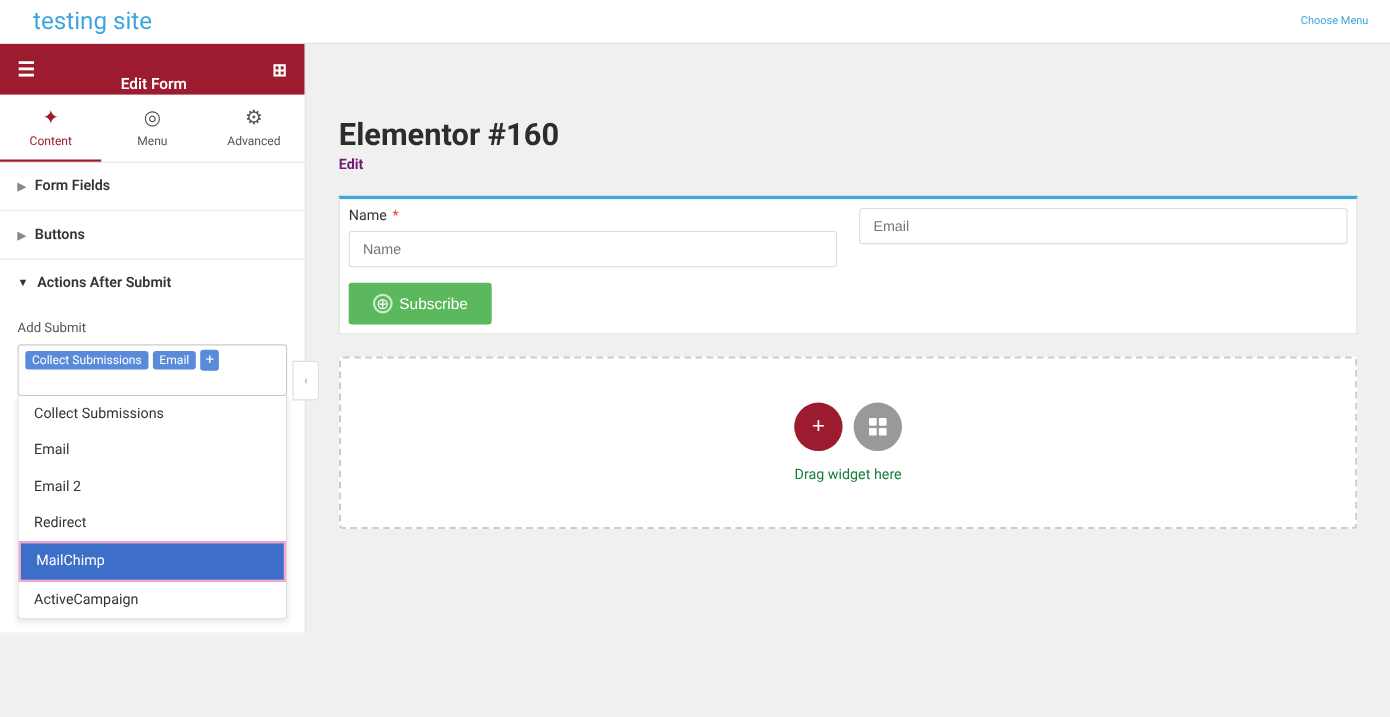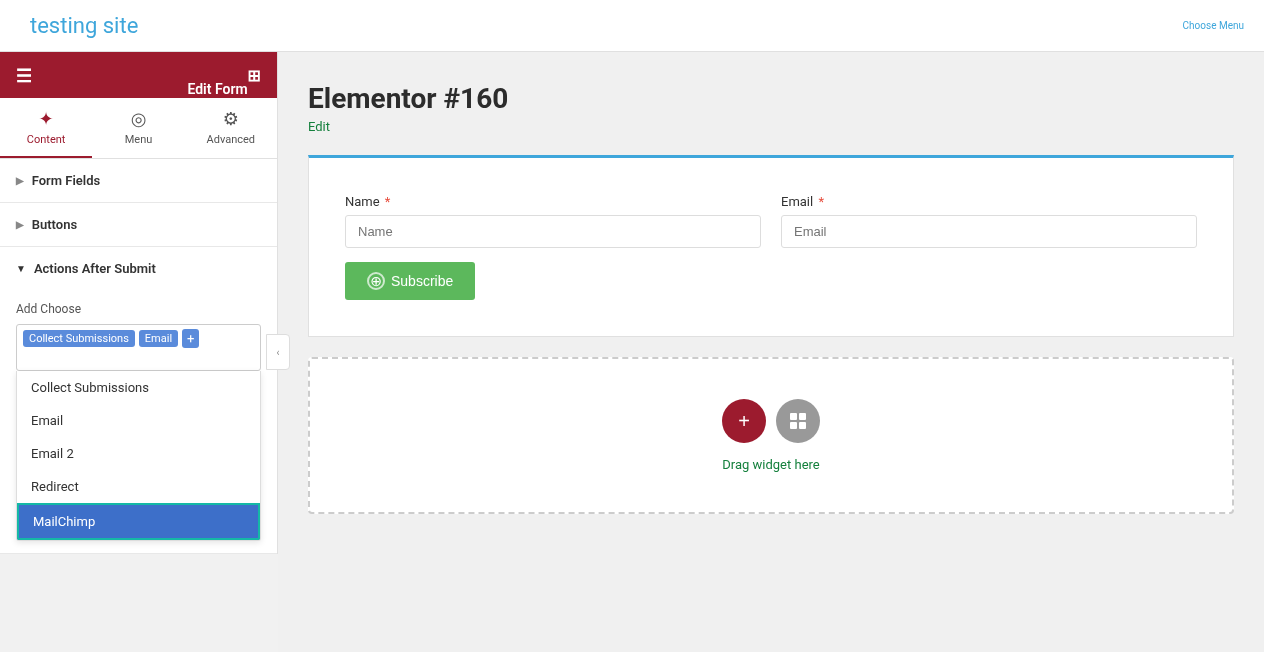--- a/index.html
+++ b/index.html
@@ -4,21 +4,21 @@
   <style>
     * { box-sizing: border-box; margin: 0; padding: 0; }
     body { font-family: -apple-system, BlinkMacSystemFont, 'Segoe UI', Roboto, sans-serif; background: #f1f1f1; display: flex; flex-direction: column; height: 652px; overflow: hidden; }
 
     
     .top-header {
       display: flex;
       align-items: center;
       background: #fff;
       border-bottom: 1px solid #e0e0e0;
-      height: 52px;
+      height: 40px;
       padding: 0 20px;
     }
     .top-header-title {
       color: #3ea6db;
       font-size: 22px;
       font-weight: 400;
       flex: 1;
       padding-left: 10px;
     }
     .choose-menu-link {
@@ -169,53 +169,55 @@
     }
     .action-dropdown-item {
       padding: 9px 14px;
       font-size: 13px;
       color: #333;
       cursor: pointer;
     }
     .action-dropdown-item.selected {
       background: #3d6fc9;
       color: #fff;
-      border: 2px solid #14b8a6;
+      border: 2px solid #f9a8d4;
     }
 
     
     .main-content {
       flex: 1;
       overflow-y: auto;
       background: #f0f0f0;
       padding: 30px;
     }
 
     .page-title-area {
       margin-bottom: 6px;
+      margin-top: 36px;
     }
     .page-title {
       font-size: 28px;
       font-weight: 700;
       color: #2c2c2c;
     }
     .edit-link {
-      color: #15803d;
+      color: #701a75;
       font-size: 13px;
       cursor: pointer;
       text-decoration: none;
       display: inline-block;
       margin-top: 4px;
+      font-weight: bold;
     }
 
     
     .form-widget {
       background: #fff;
       border: 1px solid #e0e0e0;
-      padding: 36px;
+      padding: 8px;
       margin-top: 20px;
       border-top: 3px solid #3ea6db;
     }
     .form-row {
       display: flex;
       gap: 20px;
       margin-bottom: 14px;
     }
     .form-field {
       flex: 1;
@@ -331,21 +333,21 @@
   <a class="choose-menu-link">Choose Menu</a>
 </div>
 
 <div class="main-layout">
 
   <div class="sidebar-wrapper">
     <div class="sidebar">
 
       <div class="sidebar-header">
         <span style="font-size:18px; cursor:pointer;">☰</span>
-        <span style="flex:1; text-align:right;margin-top:28px;">Edit Form</span>
+        <span style="flex:1; text-align:center;margin-top:28px;">Edit Form</span>
         <span style="font-size:16px; cursor:pointer;">⊞</span>
       </div>
 
       <div class="sidebar-tabs">
         <div class="sidebar-tab active">
           <span class="sidebar-tab-icon">✦</span>
           <span>Content</span>
         </div>
         <div class="sidebar-tab">
           <span class="sidebar-tab-icon">◎</span>
@@ -372,35 +374,36 @@
             <span>Buttons</span>
           </div>
         </div>
 
         <div class="sidebar-section">
           <div class="sidebar-section-header expanded">
             <span class="chevron">▼</span>
             <span>Actions After Submit</span>
           </div>
           <div class="actions-section-body">
-            <div class="add-action-label">Add Choose</div>
+            <div class="add-action-label">Add Submit</div>
 
             <div class="action-tags-input">
               <span class="action-tag">Collect Submissions</span>
               <span class="action-tag">Email</span>
               <span class="action-tag-plus">+</span>
               <input type="text" style="">
             </div>
 
             <div class="action-dropdown">
               <div class="action-dropdown-item">Collect Submissions</div>
               <div class="action-dropdown-item">Email</div>
               <div class="action-dropdown-item">Email 2</div>
               <div class="action-dropdown-item">Redirect</div>
               <div class="action-dropdown-item selected">MailChimp</div>
+              <div class="action-dropdown-item">ActiveCampaign</div>
             </div>
           </div>
         </div>
 
       </div>
 
     </div>
 
     <div class="sidebar-collapse-btn">‹</div>
   </div>
@@ -413,23 +416,20 @@
 
     <div class="form-widget">
       <div class="form-row">
         <div class="form-field">
           <label>
             <span>Name</span><span class="required"> *</span>
           </label>
           <input type="text" placeholder="Name" style="">
         </div>
         <div class="form-field">
-          <label>
-            <span>Email</span><span class="required"> *</span>
-          </label>
           <input type="text" placeholder="Email" style="">
         </div>
       </div>
       <button class="subscribe-btn">
         <span class="circle-plus">⊕</span>
         <span>Subscribe</span>
       </button>
     </div>
 
     <div class="drop-zone">

